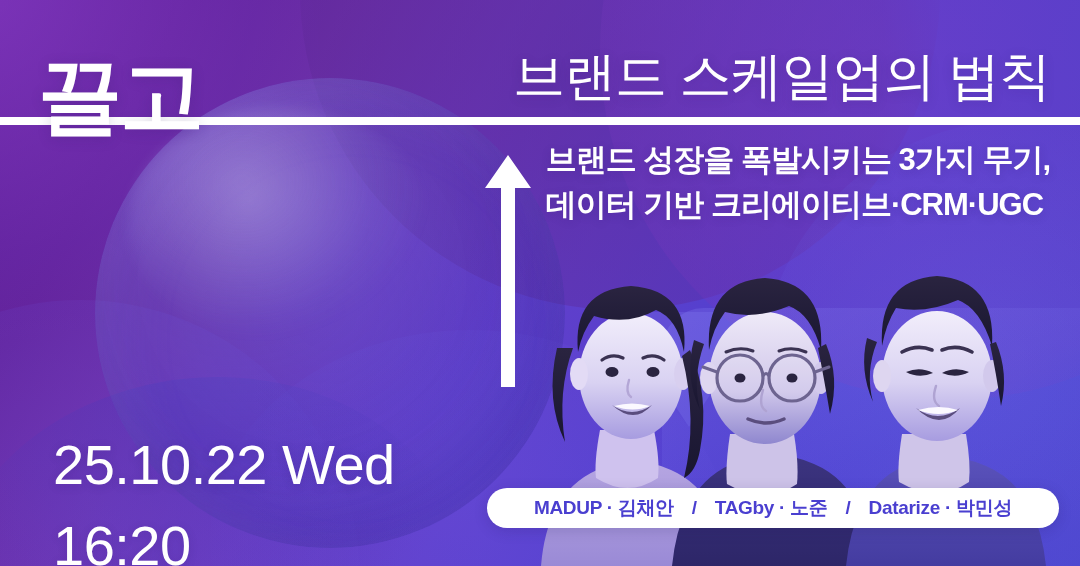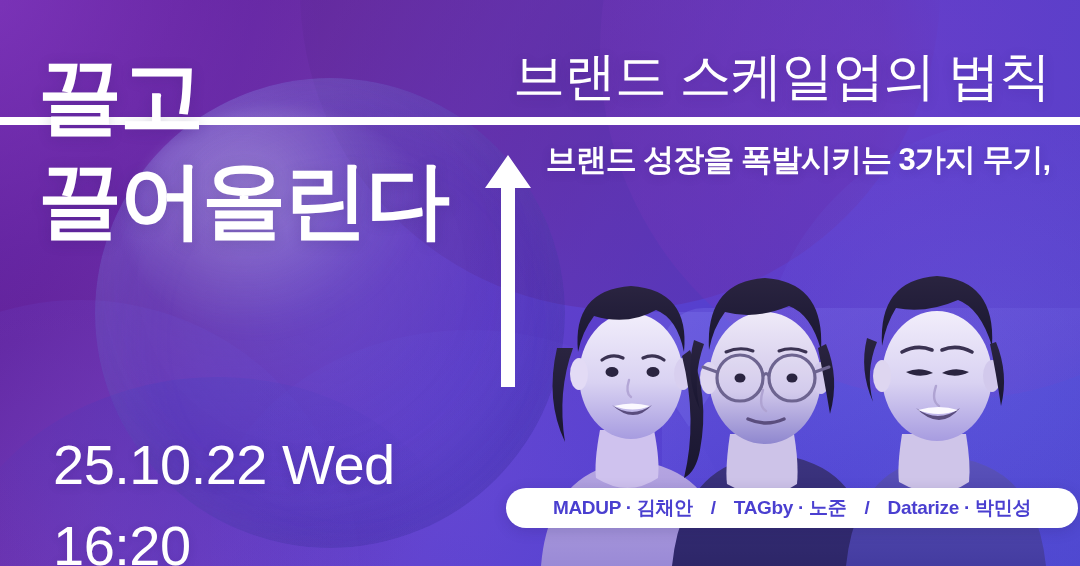--- a/index.html
+++ b/index.html
@@ -157,21 +157,21 @@
   .chevron{
     position:absolute; left:614px; top:312px;
     width:150px; height:150px;
     overflow:hidden; pointer-events:none;
   }
 
   .speakers{ position:absolute; left:0; top:0; width:1080px; height:566px; pointer-events:none; }
 
   
   .badge{
-    position:absolute; left:506px; top:488px;
+    position:absolute; left:487px; top:488px;
     width:572px; height:40px;
     background:#ffffff;
     border-radius:20px;
     display:flex; align-items:center; justify-content:center;
     box-shadow:0 3px 14px rgba(35,20,90,.18);
     text-align:center;
   }
   .badge-text{
     color:#4a3fd0;
     font-size:19px;
@@ -292,38 +292,38 @@
         <path d="M916 408 q22 16 44 0 q-20 24 -44 0 z" fill="#5a4d7e"></path>
         <path d="M918 410 q21 -6 40 0 q-19 8 -40 0 z" fill="#fbf9ff"></path>
       </g>
     </svg>
   </div>
 
   <div class="divider"></div>
 
   <div class="headline">
     <span class="ln ln1">끌고</span>
-    <span class="ln ln3">끌어올린다</span>
   </div>
 
   <div class="arrow">
     <svg width="48" height="232" viewBox="0 0 48 232">
       <polygon points="24,0 47,33 31,33 31,232 17,232 17,33 1,33" fill="#ffffff"></polygon>
     </svg>
   </div>
 
   <div class="datetime">
     <span>25.10.22 Wed</span>
     <span>16:20</span>
   </div>
 
   <div class="title-main">브랜드 스케일업의 법칙</div>
 
   <div class="subtitle">
     <span>브랜드 성장을 폭발시키는 3가지 무기,</span>
+    <span>데이터 기반 크리에이티브·CRM·UGC</span>
   </div>
 
   <div class="badge">
     <div class="badge-text">
       <span>MADUP · 김채안</span>
       <span class="badge-sep">/</span>
       <span>TAGby · 노준</span>
       <span class="badge-sep">/</span>
       <span>Datarize · 박민성</span>
     </div>

